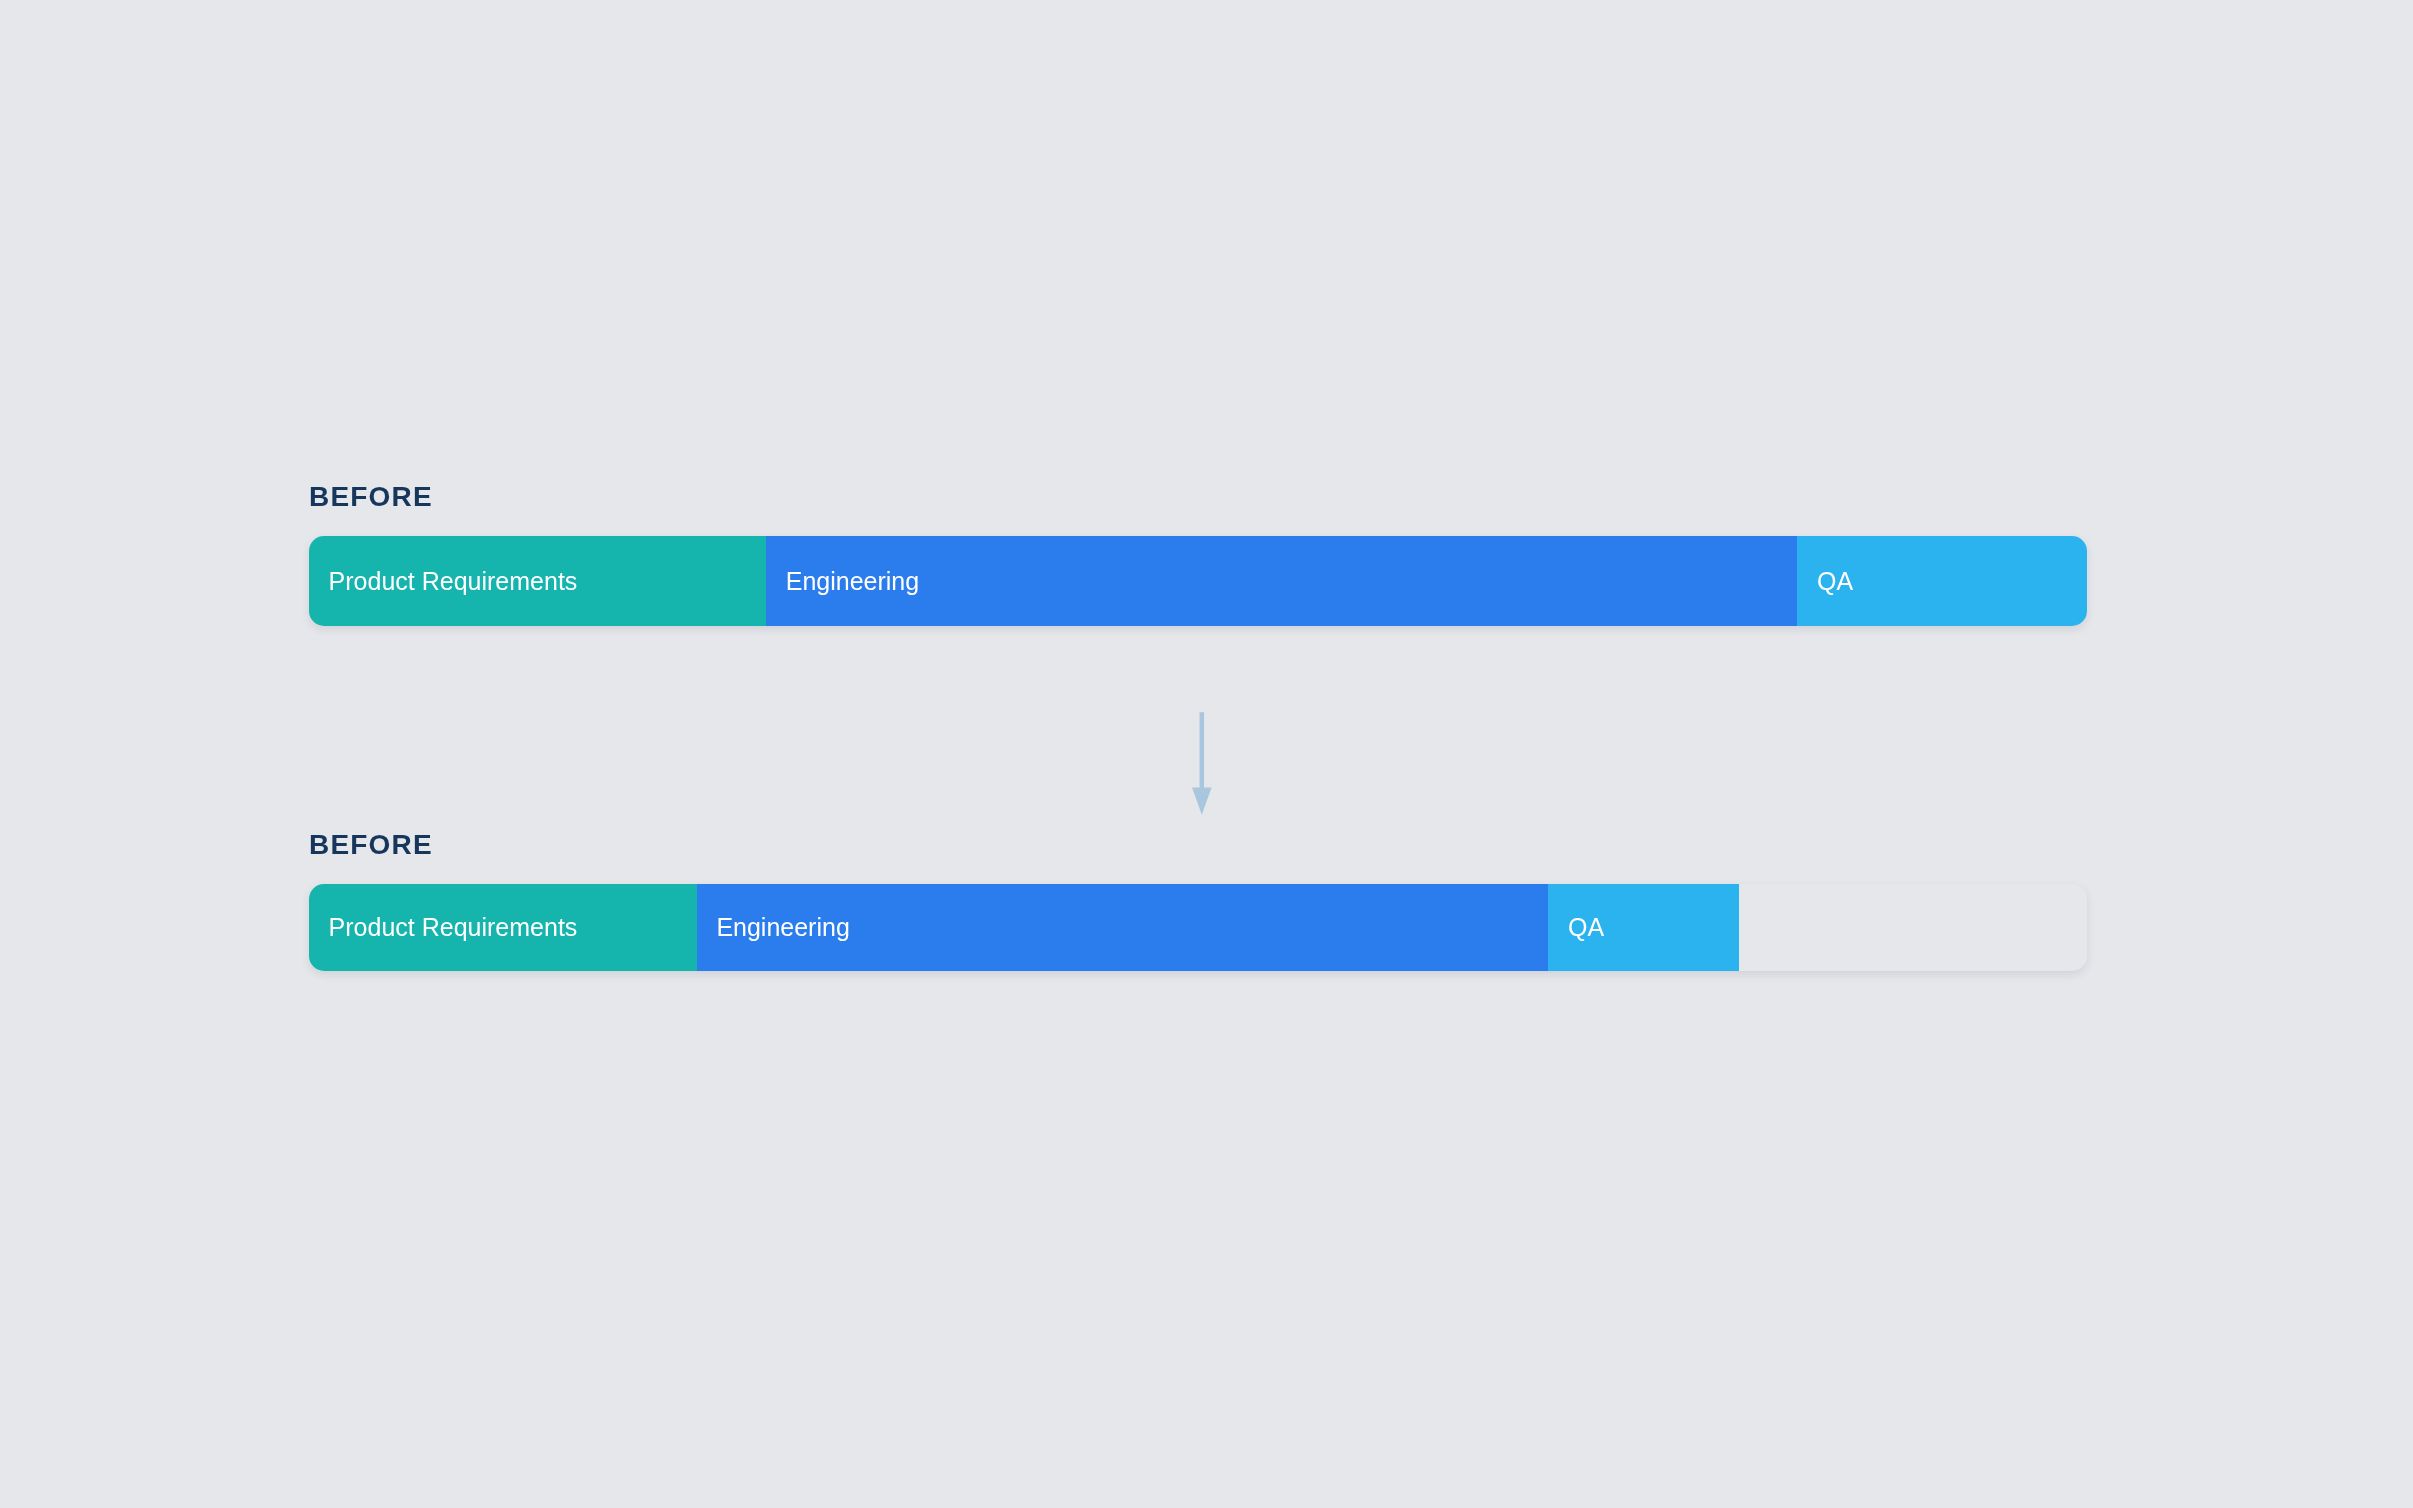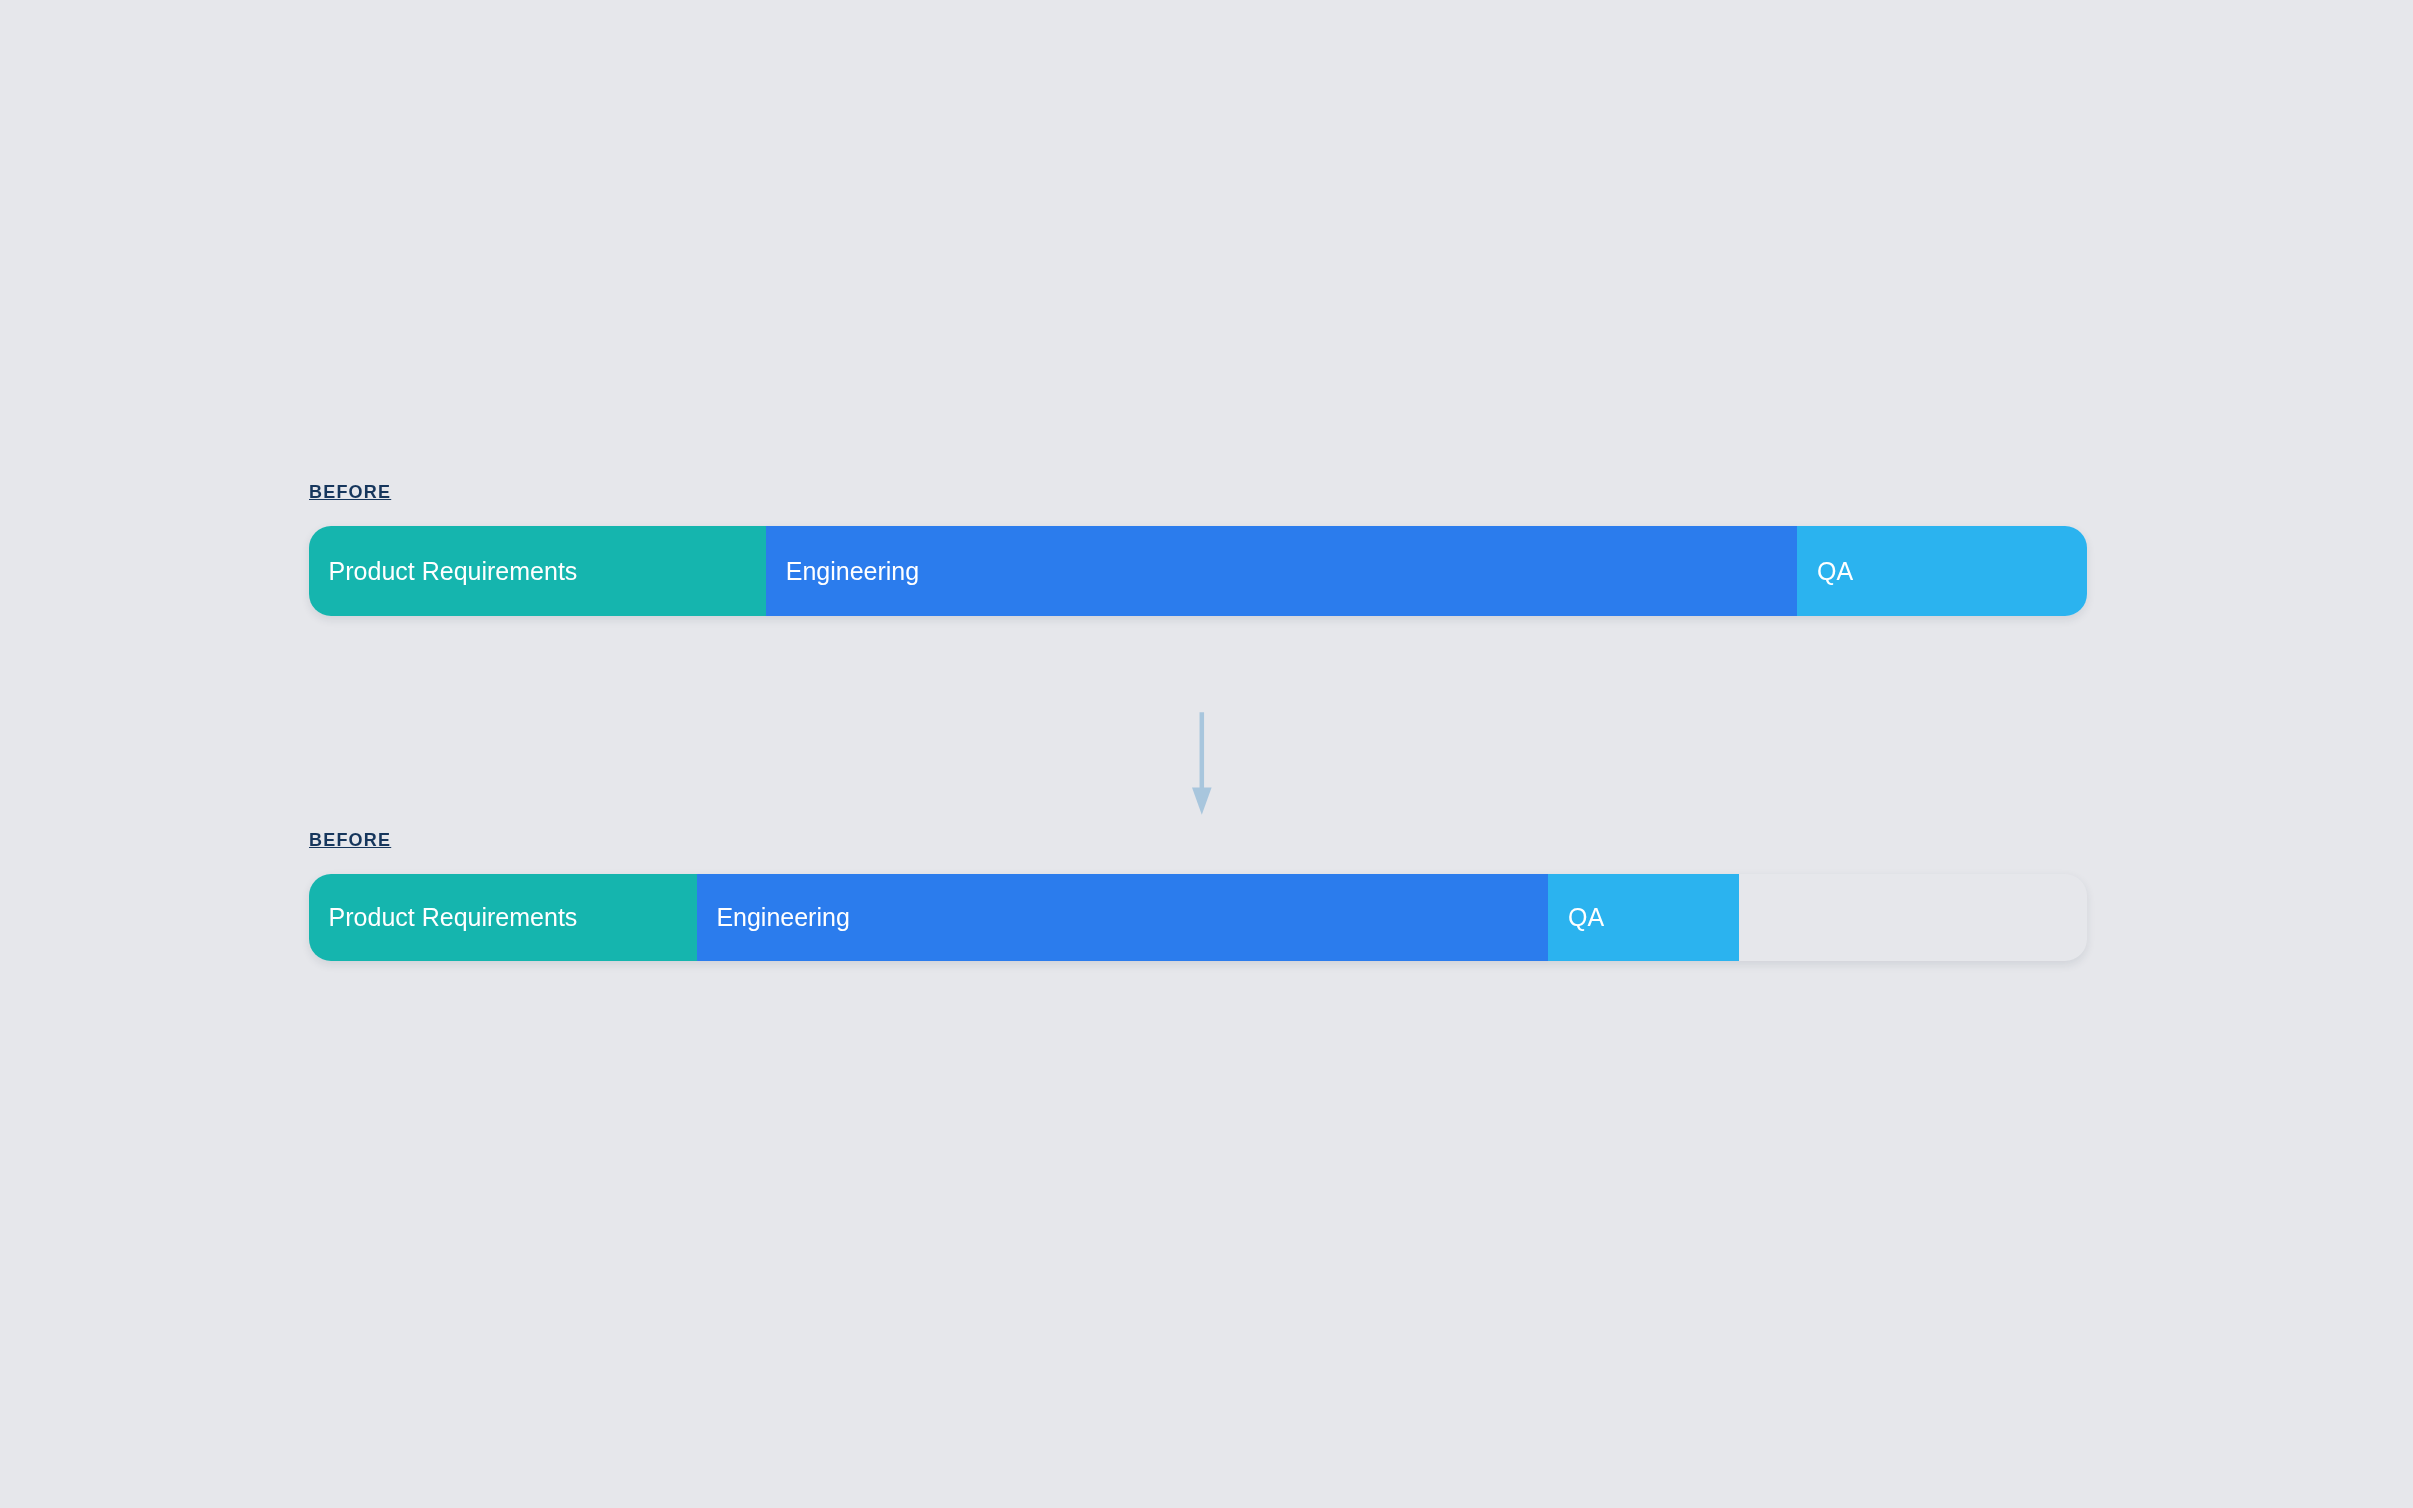--- a/index.html
+++ b/index.html
@@ -24,36 +24,35 @@
   
   .section {
     position: absolute;
     left: 309px;
     width: 1778px;
   }
   .section-before { top: 483px; }
   .section-after  { top: 831px; }
 
   .section-label {
-    font-size: 18px;
+    font-size: 28px;
     font-weight: bold;
     letter-spacing: 1.2px;
     color: #16365c;
     line-height: 1;
     margin: 0 0 25px 0;
     user-select: none;
-    text-decoration: underline;
   }
 
   
   .bar {
     position: relative;
     display: flex;
     width: 100%;
-    border-radius: 22px;
+    border-radius: 15px;
     overflow: hidden;
     box-shadow: 0 3.8px 9px rgba(31, 45, 71, 0.10);
     text-align: center;
   }
   .bar-before { height: 90px; }
   .bar-after  { height: 87px; }
 
   .segment {
     position: relative;
     display: flex;

